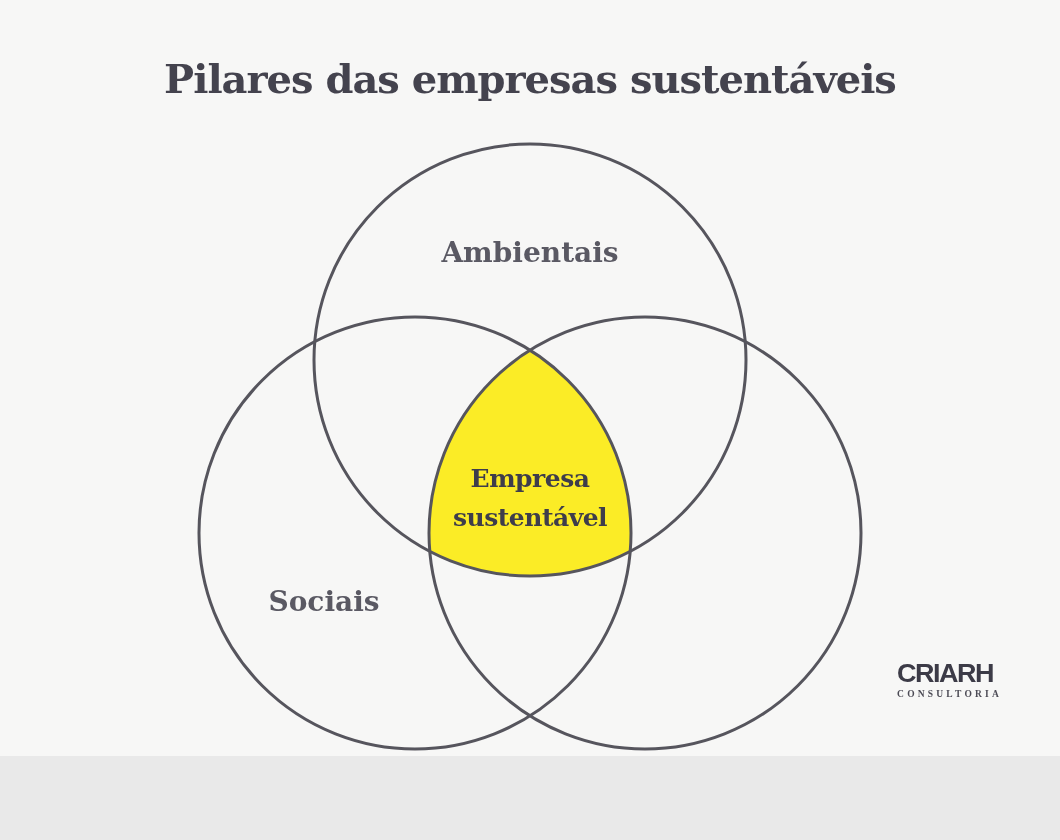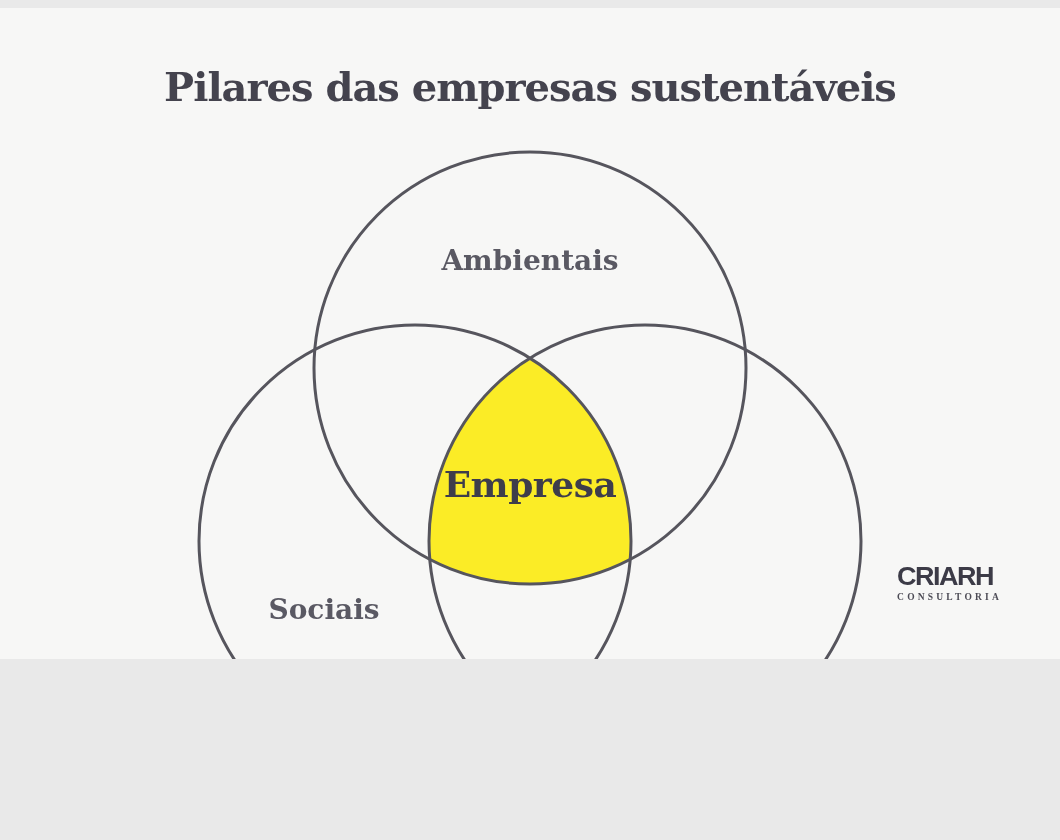--- a/index.html
+++ b/index.html
@@ -10,25 +10,24 @@
     --label-text: #5A5963;
     --intersection-text: #3E3D4B;
     --logo-main: #3C3B47;
     --logo-sub: #4C4B55;
   }
   * { margin: 0; padding: 0; box-sizing: border-box; }
   html, body { background: #e9e9e9; }
   .canvas {
     position: relative;
     width: 1060px;
-    height: 651px;
+    height: 756px;
     background: var(--background);
     overflow: hidden;
     font-family: "DejaVu Serif", "Liberation Serif", serif;
-    margin-top: 8px;
   }
   .page-title {
     position: absolute;
     top: 55px;
     left: 0;
     width: 100%;
     text-align: center;
     font-size: 40px;
     font-weight: bold;
     letter-spacing: -1px;
@@ -57,24 +56,24 @@
     font-weight: bold;
     color: var(--label-text);
     white-space: nowrap;
   }
   .label-ambientais { left: 530px; top: 252px; }
   .label-sociais    { left: 324px; top: 601px; }
   .label-economicas { left: 746px; top: 601px; }
   .center-label {
     position: absolute;
     left: 530px;
-    top: 477px;
+    top: 499px;
     transform: translate(-50%, -50%);
     text-align: center;
-    font-size: 36px;
+    font-size: 25px;
     font-weight: bold;
     line-height: 1.55;
     letter-spacing: -0.5px;
     color: var(--intersection-text);
     white-space: nowrap;
   }
   .logo {
     position: absolute;
     right: 58px;
     bottom: 57px;
@@ -115,20 +114,21 @@
     <circle cx="645" cy="533" r="216"></circle>
   </svg>
 
   <div class="circle-label label-sociais">Sociais</div>
 
   <div class="circle-label label-ambientais">Ambientais</div>
 
 
   <div class="center-label">
     <div>Empresa</div>
+    <div>sustentável</div>
   </div>
 
   <div class="logo">
     <div class="logo-main">CRIARH</div>
     <div class="logo-sub">CONSULTORIA</div>
   </div>
 
 </div>
 
 </body></html>

